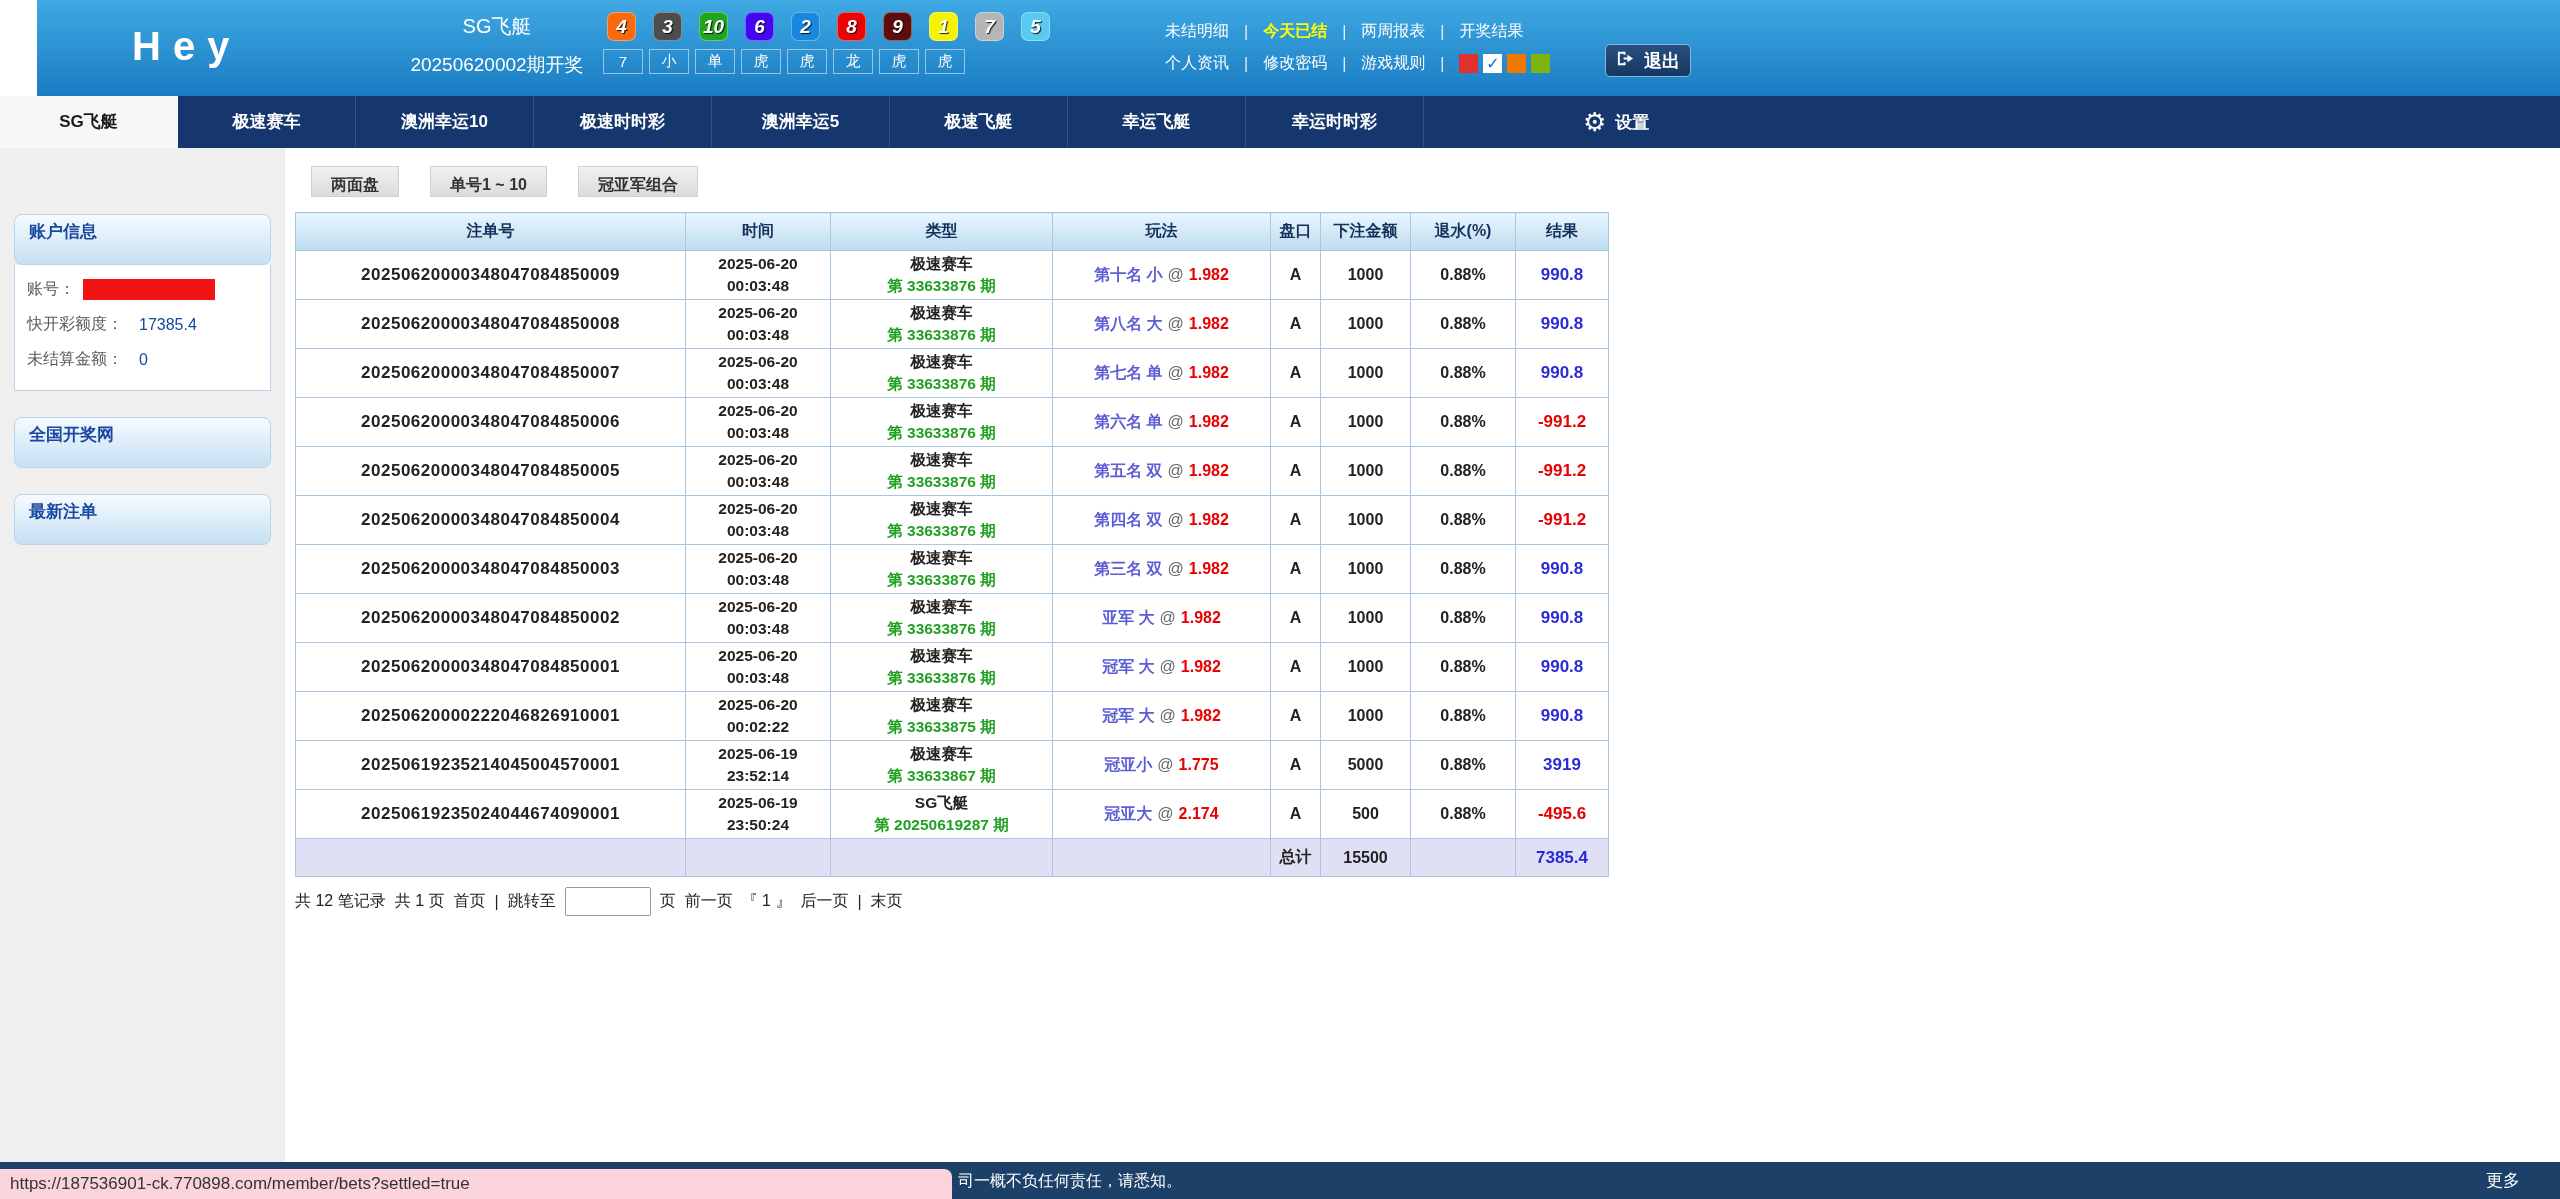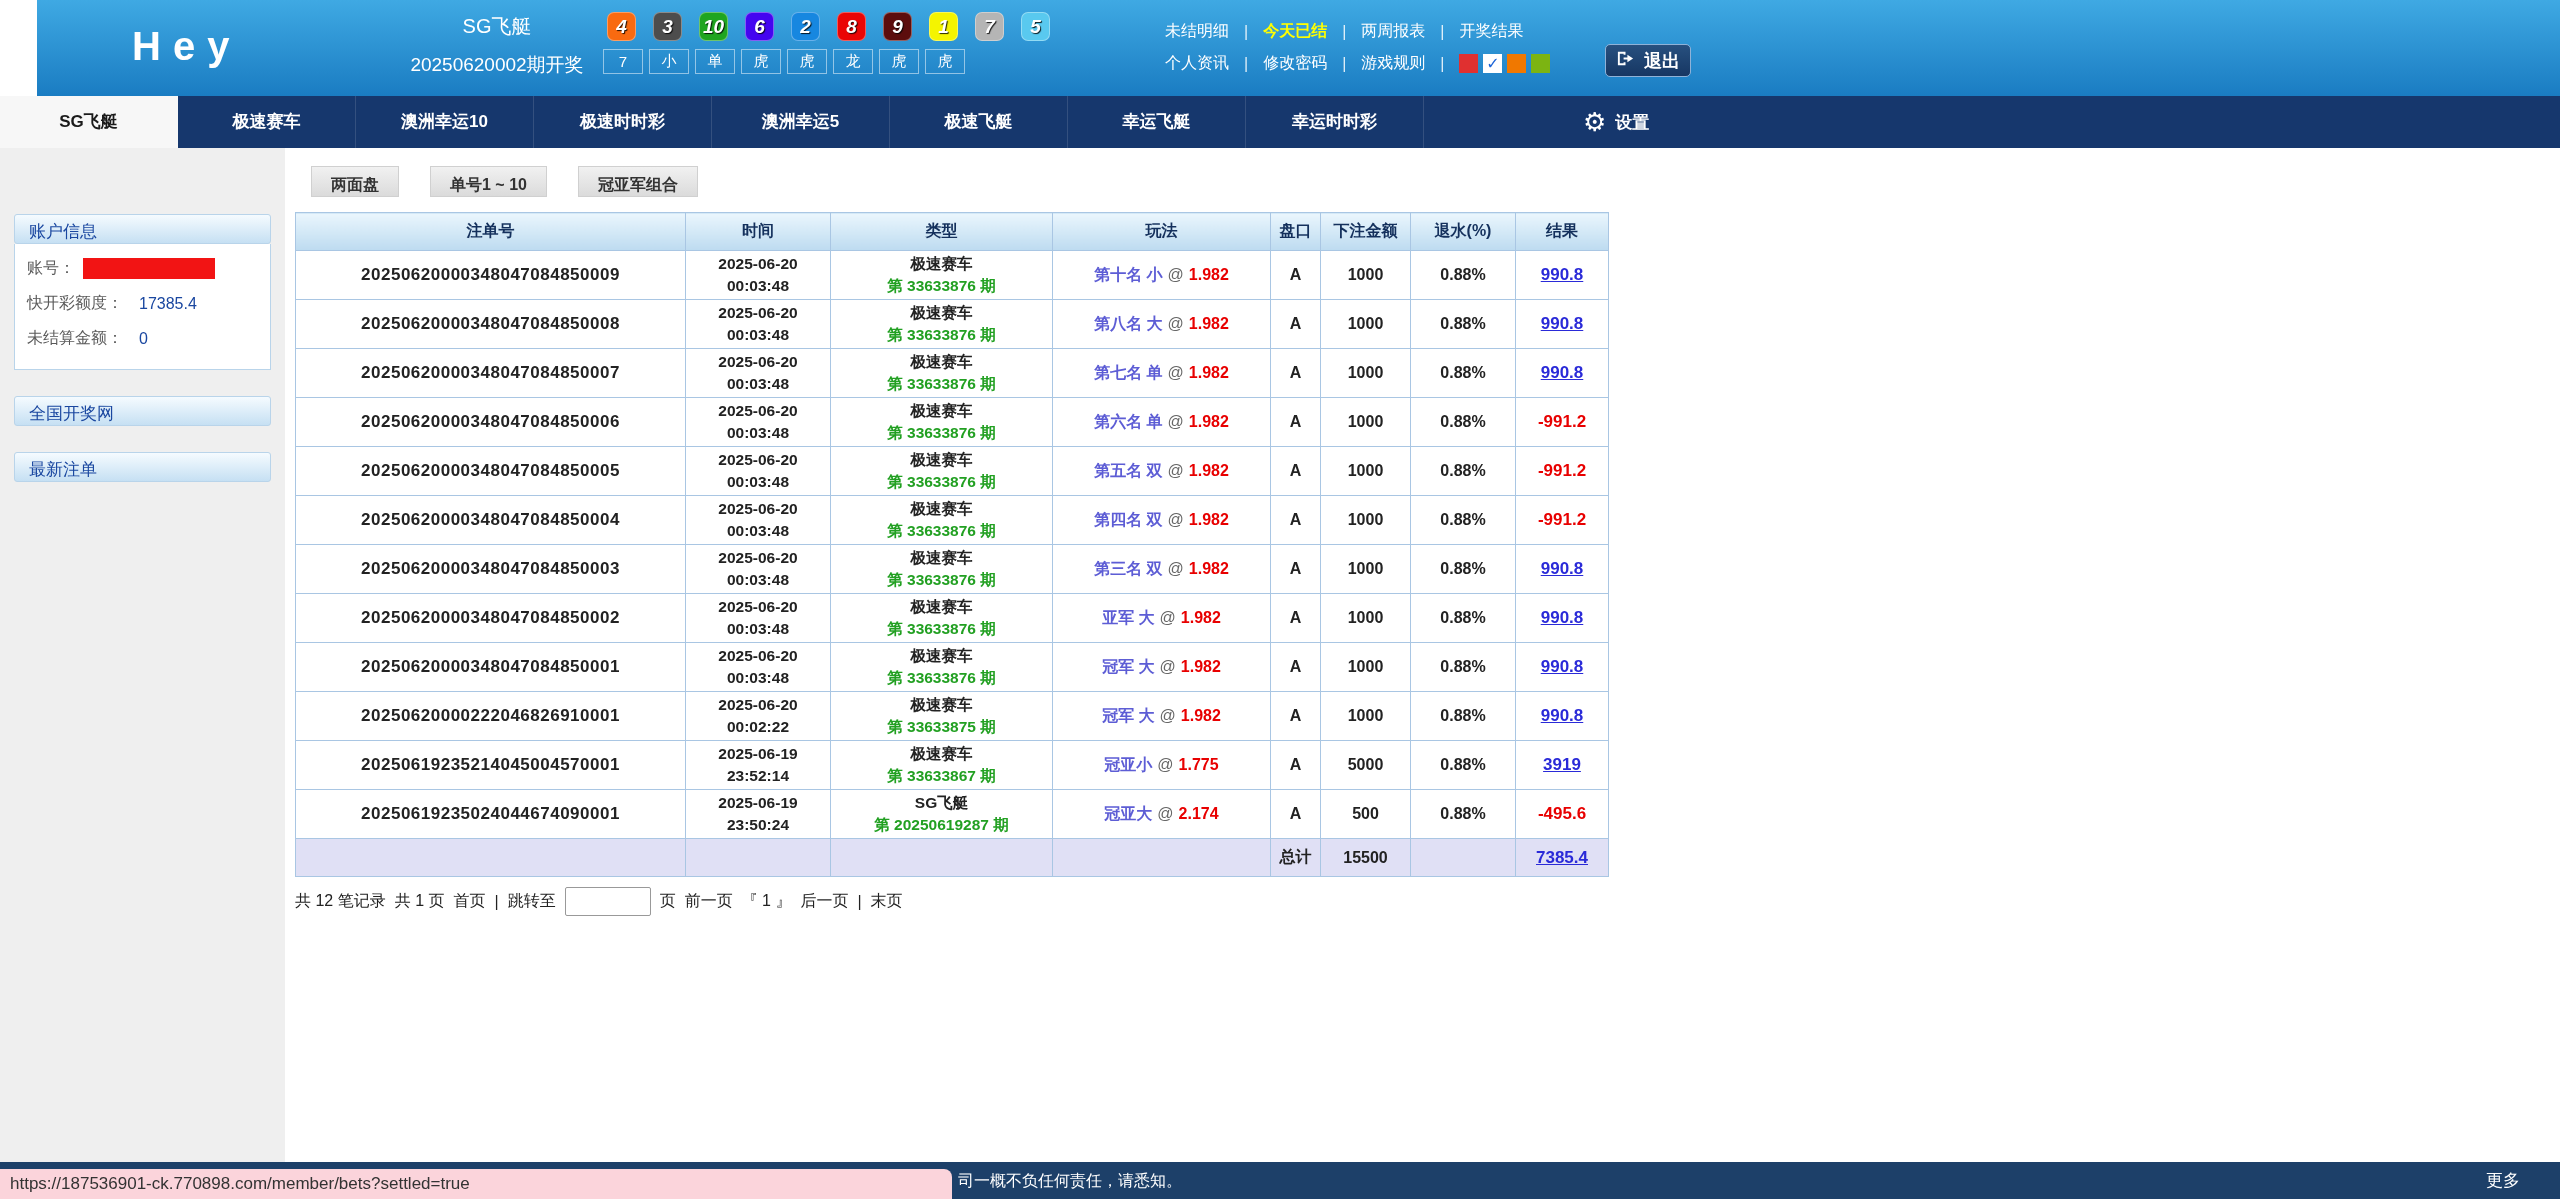--- a/index.html
+++ b/index.html
@@ -42,22 +42,22 @@
   .tab { width:178px; height:52px; line-height:52px; text-align:center; color:#fff;
     font-size:17px; font-weight:bold; border-right:1px solid rgba(255,255,255,.13); cursor:pointer; }
   .tab.active { background:#f7f7f7; color:#1a1a1a; }
   .navsettings { position:absolute; left:1583px; top:0; height:52px; display:flex;
     align-items:center; gap:9px; color:#fff; font-size:17px; font-weight:bold; cursor:pointer; }
   .gear { font-size:26px; font-weight:normal; }
   
   .sidebar { position:absolute; top:148px; left:0; width:285px; height:1014px;
     background:#efefef; padding:66px 14px 0 14px; }
   .panel { margin-bottom:26px; }
-  .ptitle { height:30px; line-height:33px; background:linear-gradient(#f5fbff,#c6e0f3);
-    border:1px solid #b9d4ea; border-radius:3px; color:#1a47a0; font-weight:normal;
+  .ptitle { height:51px; line-height:33px; background:linear-gradient(#f5fbff,#c6e0f3);
+    border:1px solid #b9d4ea; border-radius:8px; color:#1a47a0; font-weight:bold;
     font-size:17px; padding-left:14px; cursor:pointer; }
   .pbody { background:#fff; border:1px solid #b9d4ea; border-top:none; padding:14px 12px 6px; }
   .acct-row { display:flex; align-items:center; font-size:16px; color:#5a5a5a; margin-bottom:14px; }
   .redbar { width:132px; height:21px; background:#f21414; margin-left:8px; }
   .acct-val { color:#1a47a0; margin-left:16px; }
   
   .main { position:absolute; top:148px; left:285px; width:1350px; padding:18px 0 0 10px; }
   .filters { display:flex; gap:15px; margin-bottom:15px; }
   .fbtn { height:31px; padding:8px 19px; background:linear-gradient(#f1f1f1,#dbdbdb);
     border:1px solid #d0d0d0; color:#333; font-size:16px; font-weight:bold; cursor:pointer;
@@ -66,21 +66,21 @@
   th,td { border:1px solid #a9c6e3; text-align:center; overflow:hidden; font-weight:bold; }
   th { height:38px; background:linear-gradient(#eaf6fd,#bddbf0); font-size:16px; color:#14305c; }
   td { height:49px; font-size:16px; color:#222; }
   td.idcell { font-size:17px; letter-spacing:.5px; }
   .l2 { line-height:22px; font-size:15.5px; }
   .period { color:#22a022; }
   .playname { color:#5d5dd5; cursor:pointer; }
   .at { color:#666; padding:0 5px; font-weight:normal; }
   .odds { color:#e80000; }
   td.result { font-size:17px; }
-  .res-pos { color:#2a2ad8;text-decoration:underline; }
+  .res-pos { color:#2a2ad8; }
   .res-neg { color:#e80000; }
   tr.totalrow td { height:38px; background:#e0e0f5; }
   
   .pagination { margin-top:10px; font-size:16px; color:#222; display:flex;
     align-items:center; gap:9px; }
   .pgjump { width:86px; height:29px; border:1px solid #999; border-radius:2px; }
   .pglink { cursor:pointer; }
   
   .footer { position:absolute; bottom:0; left:0; width:2560px; height:37px; background:#1d4069; }
   .marquee { position:absolute; left:958px; top:0; height:37px; line-height:37px;

